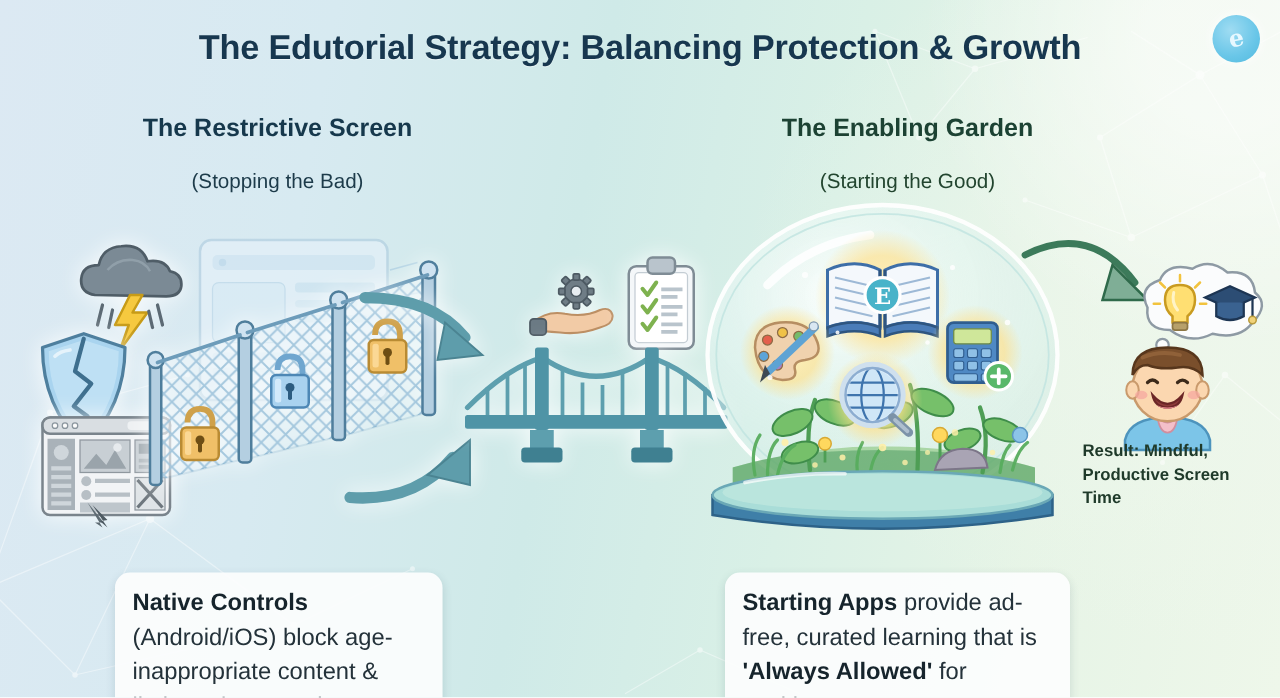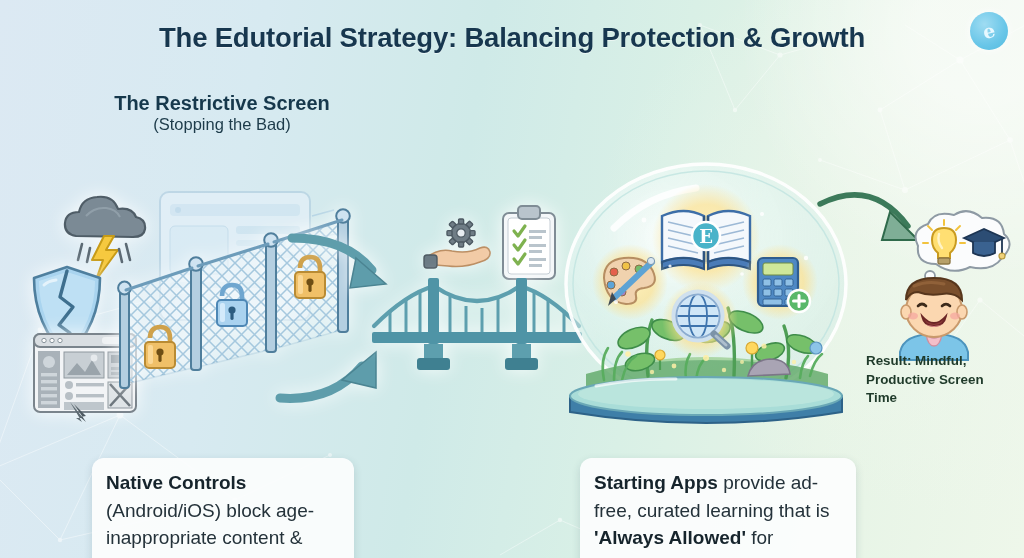--- a/index.html
+++ b/index.html
@@ -34,21 +34,21 @@
   .logo .mark{
     position:absolute; inset:0; display:flex; align-items:center; justify-content:center;
     color:#e7f8ff; font-size:19px; font-weight:bold; font-family:"DejaVu Serif", serif;
     transform:rotate(-12deg);
   }
   .colhead{ position:absolute; text-align:center; width:340px; }
   .colhead.left{ left:52px; top:92px; }
   .colhead.right{ left:556px; top:92px; }
   .colhead .h{ font-size:20px; font-weight:bold; color:#16384c; }
   .colhead.right .h{ color:#1c4233; }
-  .colhead .sub{ font-size:16.5px; color:#1d3b4a; margin-top:0; }
+  .colhead .sub{ font-size:16.5px; color:#1d3b4a; margin-top:21px; }
   .colhead.right .sub{ color:#22452f; }
 
   
   .card{
     position:absolute; border-radius:12px; background:rgba(252,253,253,.93);
     box-shadow:0 3px 8px rgba(40,70,90,.16); padding:11px 14px 12px;
     text-align:left; font-size:19px; line-height:1.46; color:#24323a;
   }
   .card.left{ left:92px; top:458px; width:262px; }
   .card.right{ left:580px; top:458px; width:276px; }
@@ -112,20 +112,24 @@
 
   <div class="logo">
     <div class="mark">e</div>
   </div>
 
   <div class="colhead left">
     <div class="h">The Restrictive Screen</div>
     <div class="sub">(Stopping the Bad)</div>
   </div>
 
+  <div class="colhead right">
+    <div class="h">The Enabling Garden</div>
+    <div class="sub">(Starting the Good)</div>
+  </div>
 
   <div class="art" style="left:152px; top:186px;">
     <svg width="190" height="150" viewBox="0 0 190 150">
       <g opacity=".55">
         <rect x="8" y="6" width="150" height="128" rx="9" fill="#e8f3fb" stroke="#a9c8dd" stroke-width="2"></rect>
         <rect x="18" y="18" width="130" height="12" rx="4" fill="#cfe4f3"></rect>
         <circle cx="26" cy="24" r="3" fill="#b3d2e8"></circle>
         <rect x="18" y="40" width="58" height="48" rx="5" fill="#dbecf8" stroke="#b6d3e7"></rect>
         <rect x="84" y="40" width="64" height="8" rx="3" fill="#cbe1f1"></rect>
         <rect x="84" y="54" width="50" height="6" rx="3" fill="#d4e7f4"></rect>

